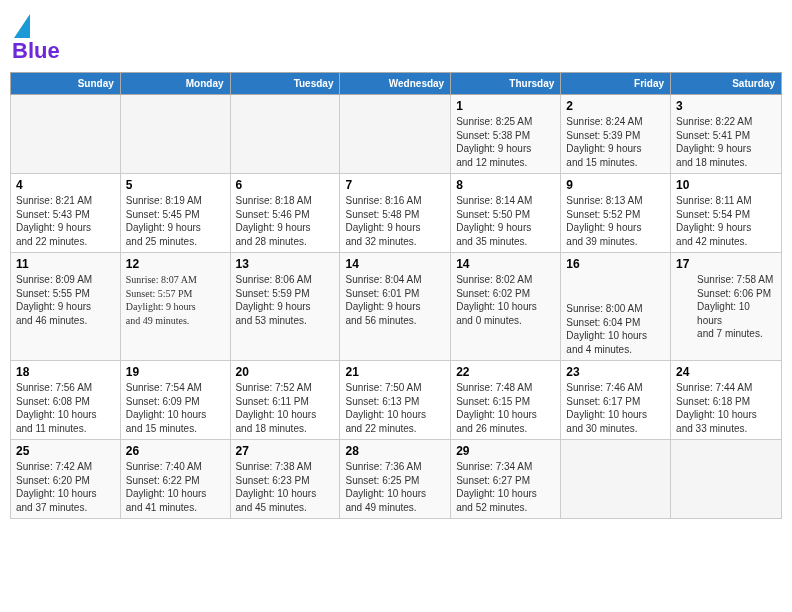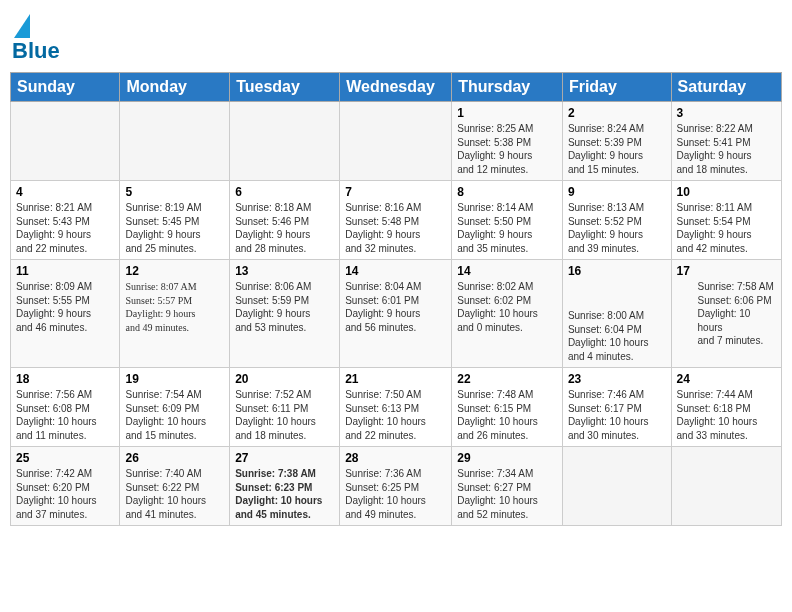--- a/index.html
+++ b/index.html
@@ -35,23 +35,23 @@
       color: #555;
     }
     .calendar {
       width: 100%;
       border-collapse: collapse;
       font-size: 10.5px;
     }
     .calendar thead tr th {
       background-color: #2979c4;
       color: #fff;
-      text-align: left;
+      text-align: right;
       padding: 5px 6px;
-      font-size: 16px;
+      font-size: 10px;
       font-weight: bold;
       border: 1px solid #aaa;
     }
     .calendar tbody tr td {
       border: 1px solid #ccc;
       vertical-align: top;
       padding: 4px 5px;
       width: 113px;
       min-height: 70px;
       background: #fff;
@@ -81,21 +81,21 @@
 <body>
 
 <div class="header">
   <div class="logo">
     <div>
       <div style="display:flex;align-items:center;gap:2px;">
         <svg width="20" height="24" viewBox="0 0 20 24">
           <polygon points="4,24 20,0 20,24" fill="#1a9ad7"></polygon>
         </svg>
       </div>
-      <span style="font-size:22px;font-weight:bold;color:#0369a1;margin-left:2px;">Blue</span>
+      <span style="font-size:22px;font-weight:bold;color:#6d28d9;margin-left:2px;">Blue</span>
     </div>
   </div>
   <div class="title-block">
     <div class="month-title"></div>
     <div class="location"></div>
   </div>
 </div>
 
 <table class="calendar">
   <thead>
@@ -300,21 +300,21 @@
         </td>
         <td>
           <span class="day-num">26</span>
           <div class="day-info" style="white-space: pre-line;">Sunrise: 7:40 AM
 Sunset: 6:22 PM
 Daylight: 10 hours
 and 41 minutes.</div>
         </td>
         <td>
           <span class="day-num">27</span>
-          <div class="day-info" style="white-space: pre-line; font-weight: bold;">Sunrise: 7:38 AM
+          <div class="day-info" style="white-space: pre-line;">Sunrise: 7:38 AM
 Sunset: 6:23 PM
 Daylight: 10 hours
 and 45 minutes.</div>
         </td>
         <td>
           <span class="day-num">28</span>
           <div class="day-info" style="white-space: pre-line;">Sunrise: 7:36 AM
 Sunset: 6:25 PM
 Daylight: 10 hours
 and 49 minutes.</div>

